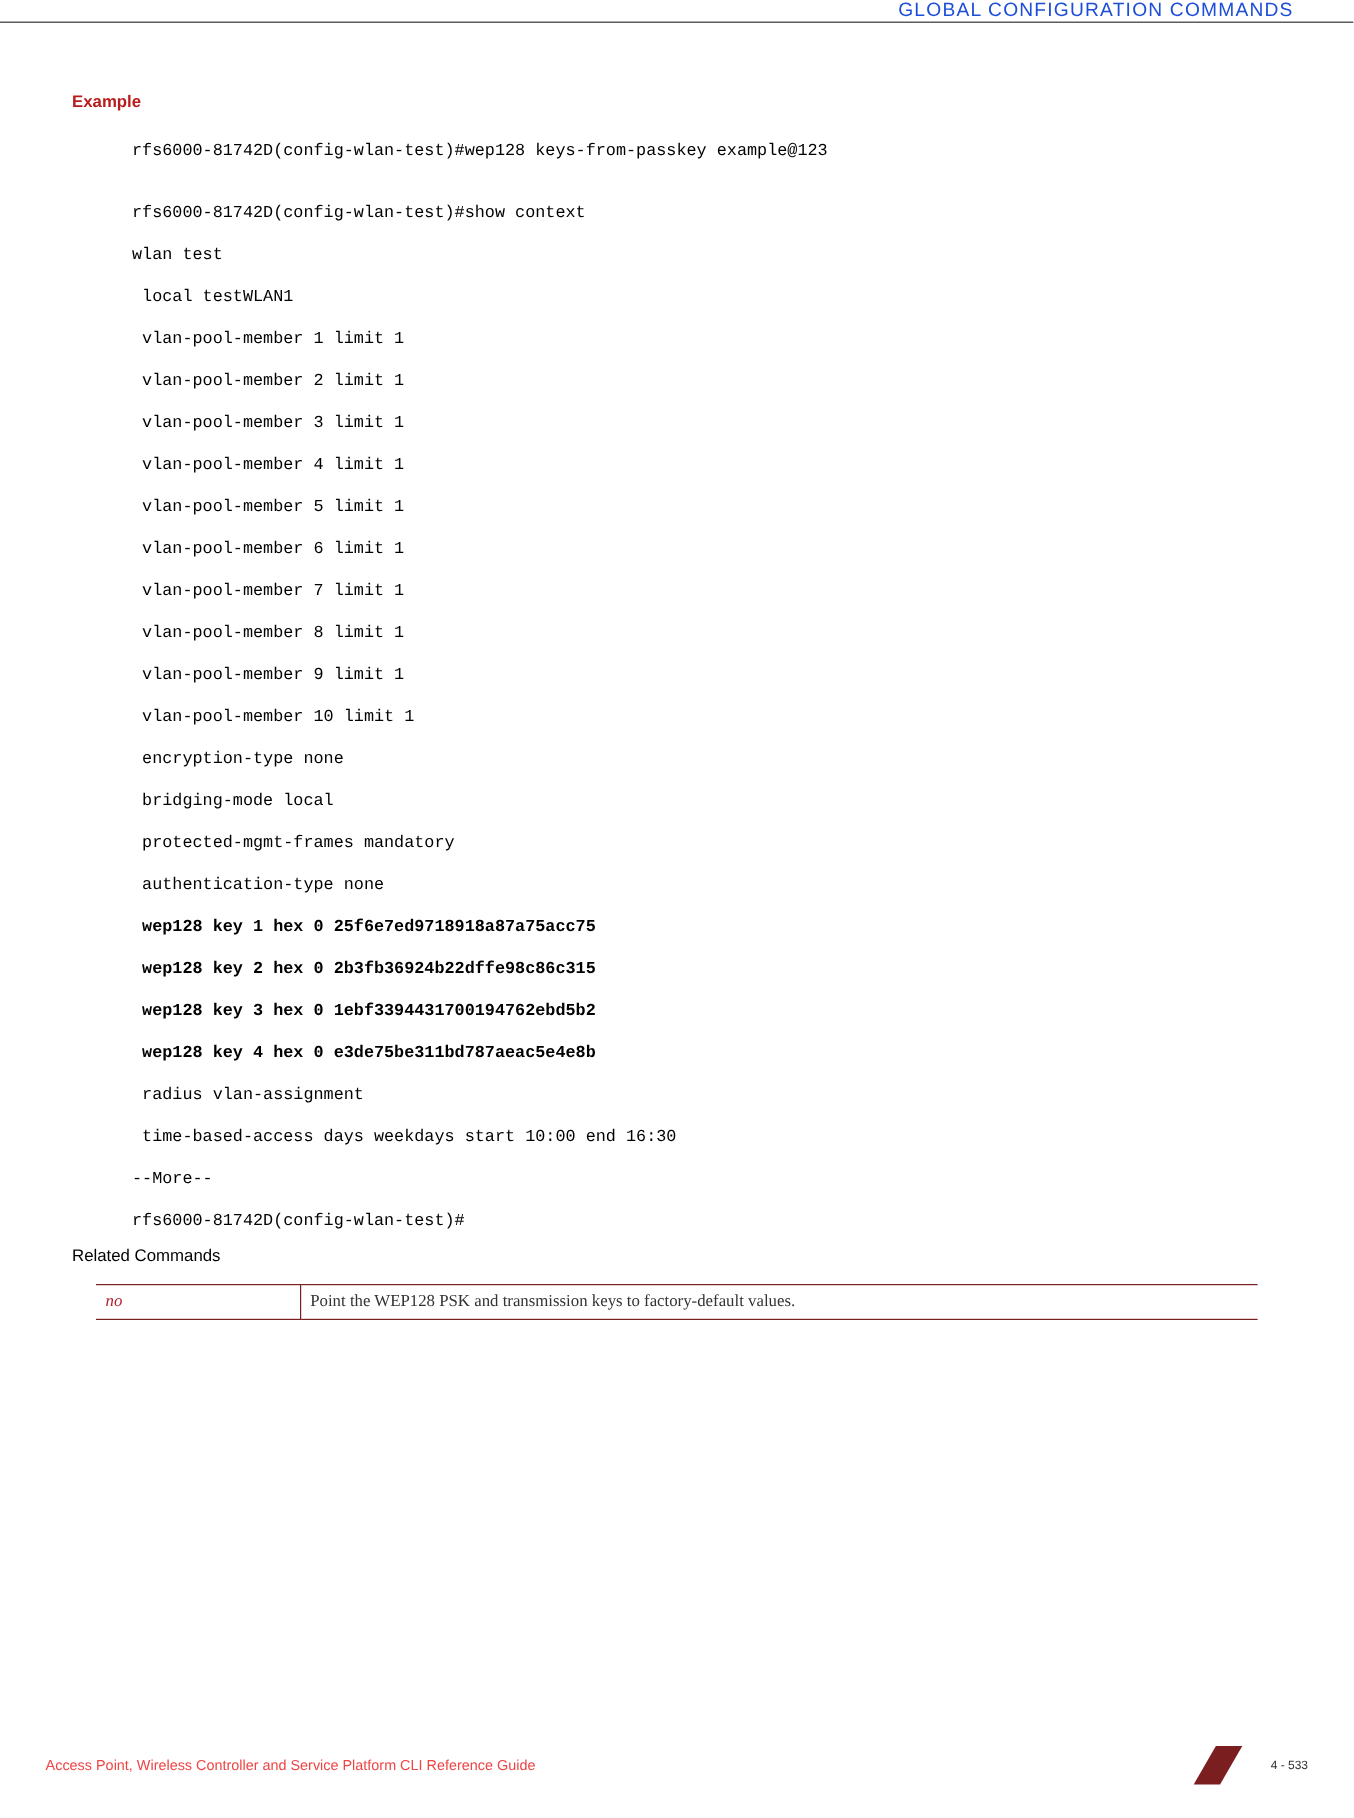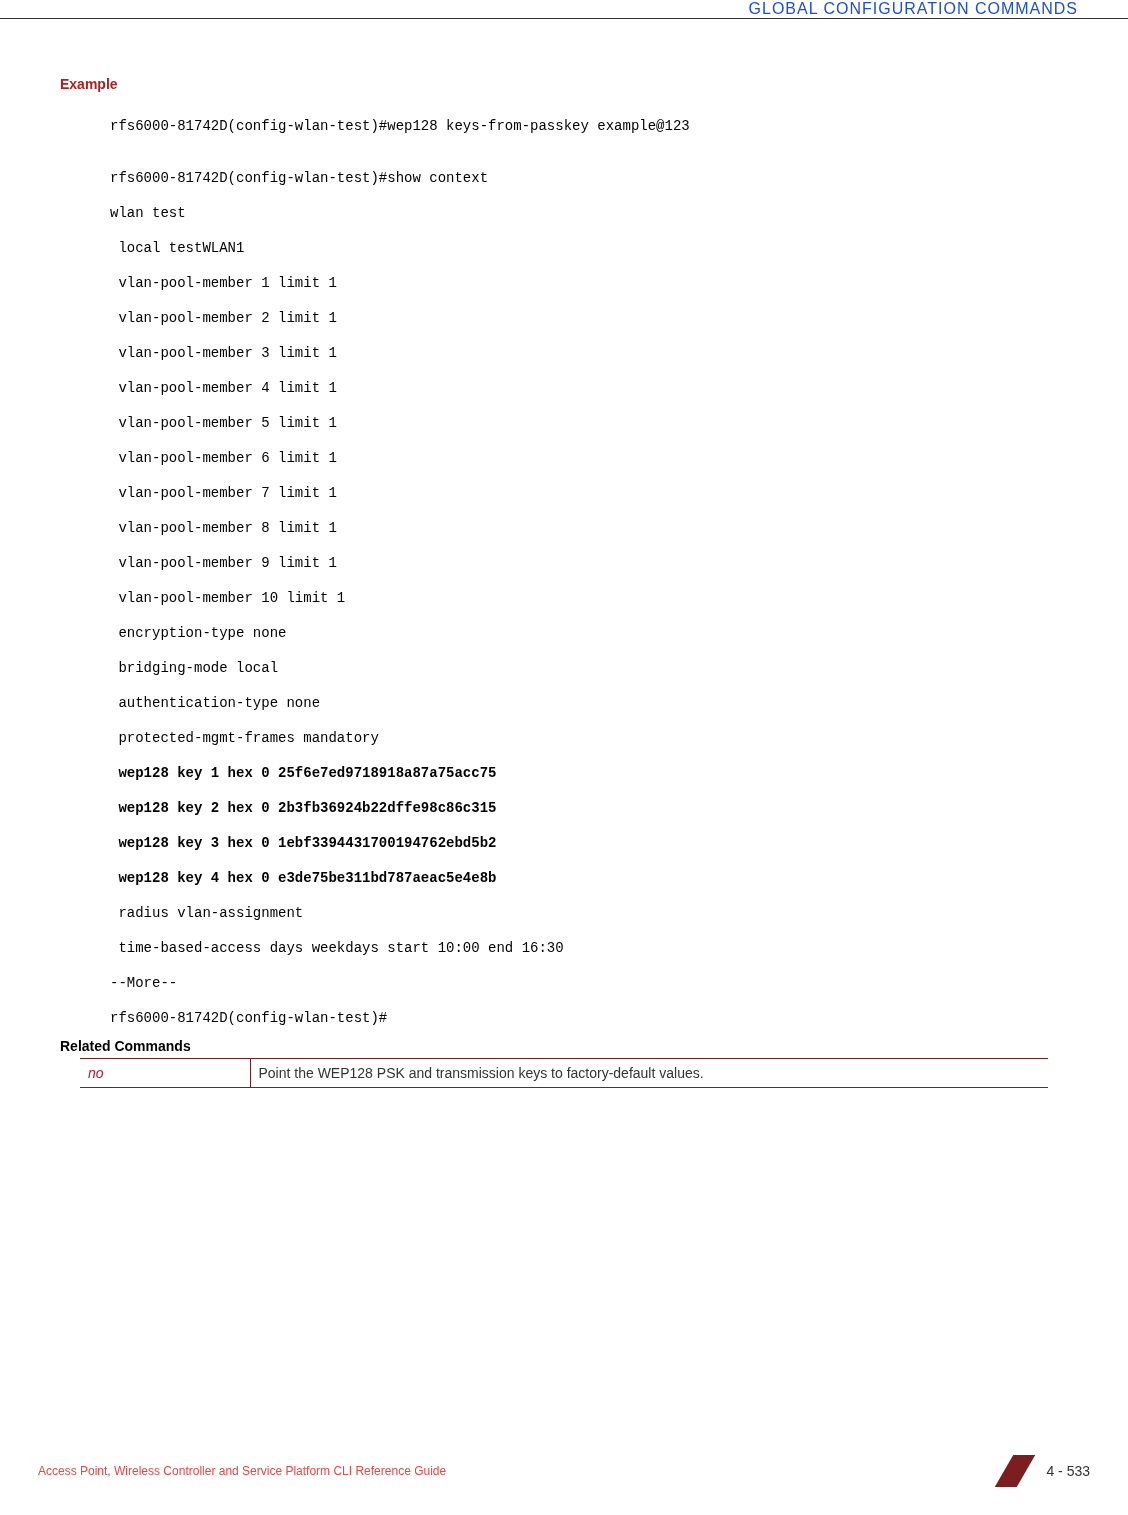--- a/index.html
+++ b/index.html
@@ -53,39 +53,40 @@
       margin-bottom: 10px;
     }
     .code-line {
       display: block;
       font-family: Liberation Mono, monospace;
     }
     .code-bold {
       font-weight: bold;
     }
     .related-heading {
-      font-weight: bold;
+      font-weight: normal;
       font-size: 14px;
       color: #000;
       margin-top: 8px;
-      margin-bottom: 4px;
+      margin-bottom: 16px;
     }
     .related-table {
       width: 100%;
       border-collapse: collapse;
       margin-left: 20px;
       margin-right: 20px;
       width: calc(100% - 40px);
     }
     .related-table td {
       border-top: 1px solid #7a1e20;
       border-bottom: 1px solid #7a1e20;
       padding: 6px 8px;
       vertical-align: top;
       font-size: 14px;
+      font-family: Liberation Serif, serif;
     }
     .related-table td.cmd-cell {
       border-right: 1px solid #7a1e20;
       width: 170px;
     }
     .related-table td.cmd-cell .cmd-link {
       color: #b01c2e;
       font-style: italic;
     }
     .related-table td.desc-cell {
@@ -111,21 +112,21 @@
       right: 64px;
       width: 22px;
       height: 32px;
       background: #7a1e20;
       transform: skewX(-30deg);
       z-index: 1;
     }
     .page-num-text {
       position: relative;
       z-index: 2;
-      font-size: 14px;
+      font-size: 10px;
       color: #333;
       margin-left: 10px;
     }
     .footer-right {
       display: flex;
       align-items: center;
       position: relative;
       width: 120px;
       height: 32px;
       justify-content: flex-end;
@@ -151,22 +152,22 @@
 <span class="code-line"> vlan-pool-member 3 limit 1</span>
 <span class="code-line"> vlan-pool-member 4 limit 1</span>
 <span class="code-line"> vlan-pool-member 5 limit 1</span>
 <span class="code-line"> vlan-pool-member 6 limit 1</span>
 <span class="code-line"> vlan-pool-member 7 limit 1</span>
 <span class="code-line"> vlan-pool-member 8 limit 1</span>
 <span class="code-line"> vlan-pool-member 9 limit 1</span>
 <span class="code-line"> vlan-pool-member 10 limit 1</span>
 <span class="code-line"> encryption-type none</span>
 <span class="code-line"> bridging-mode local</span>
+<span class="code-line"> protected-mgmt-frames mandatory</span>
 <span class="code-line"> authentication-type none</span>
-<span class="code-line"> protected-mgmt-frames mandatory</span>
 <span class="code-line code-bold"> wep128 key 1 hex 0 25f6e7ed9718918a87a75acc75</span>
 <span class="code-line code-bold"> wep128 key 2 hex 0 2b3fb36924b22dffe98c86c315</span>
 <span class="code-line code-bold"> wep128 key 3 hex 0 1ebf3394431700194762ebd5b2</span>
 <span class="code-line code-bold"> wep128 key 4 hex 0 e3de75be311bd787aeac5e4e8b</span>
 <span class="code-line"> radius vlan-assignment</span>
 <span class="code-line"> time-based-access days weekdays start 10:00 end 16:30</span>
 <span class="code-line">--More--</span>
 <span class="code-line">rfs6000-81742D(config-wlan-test)#</span></div>
 
   <div class="related-heading">Related Commands</div>

